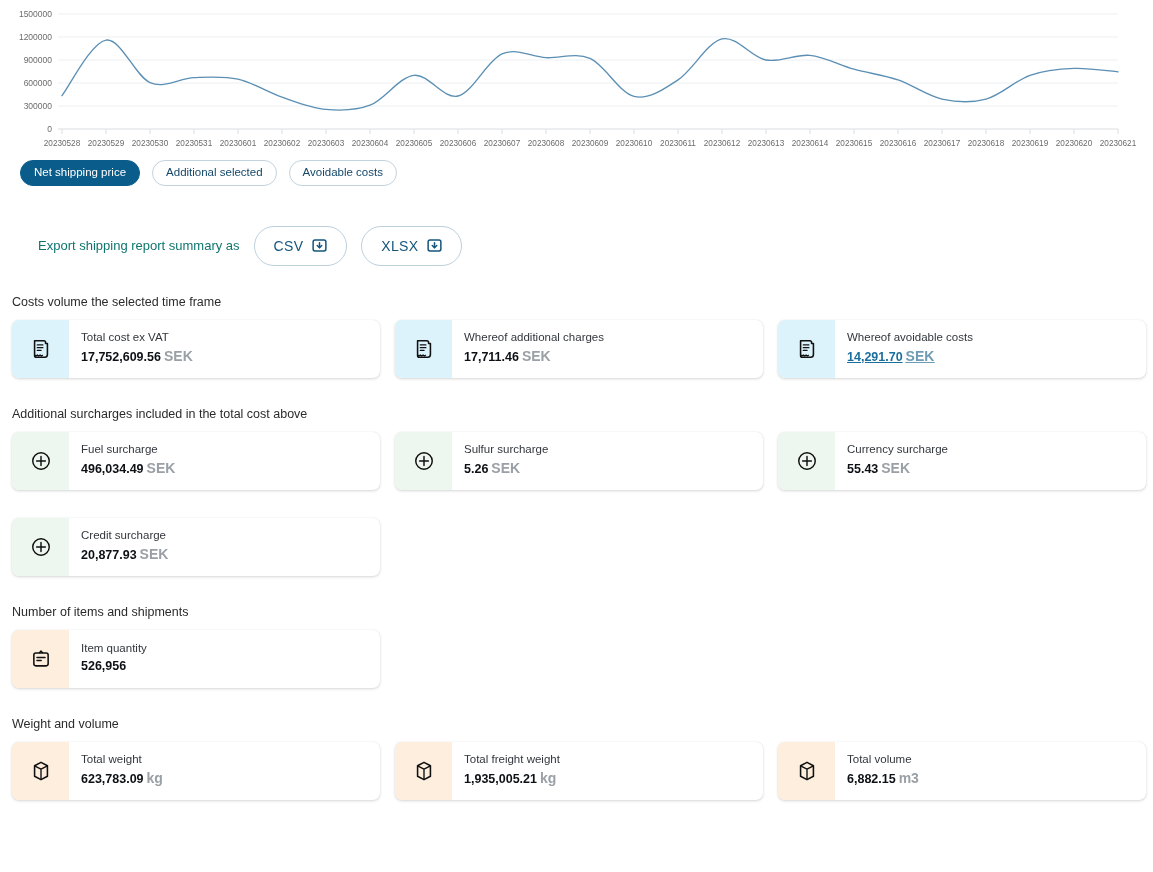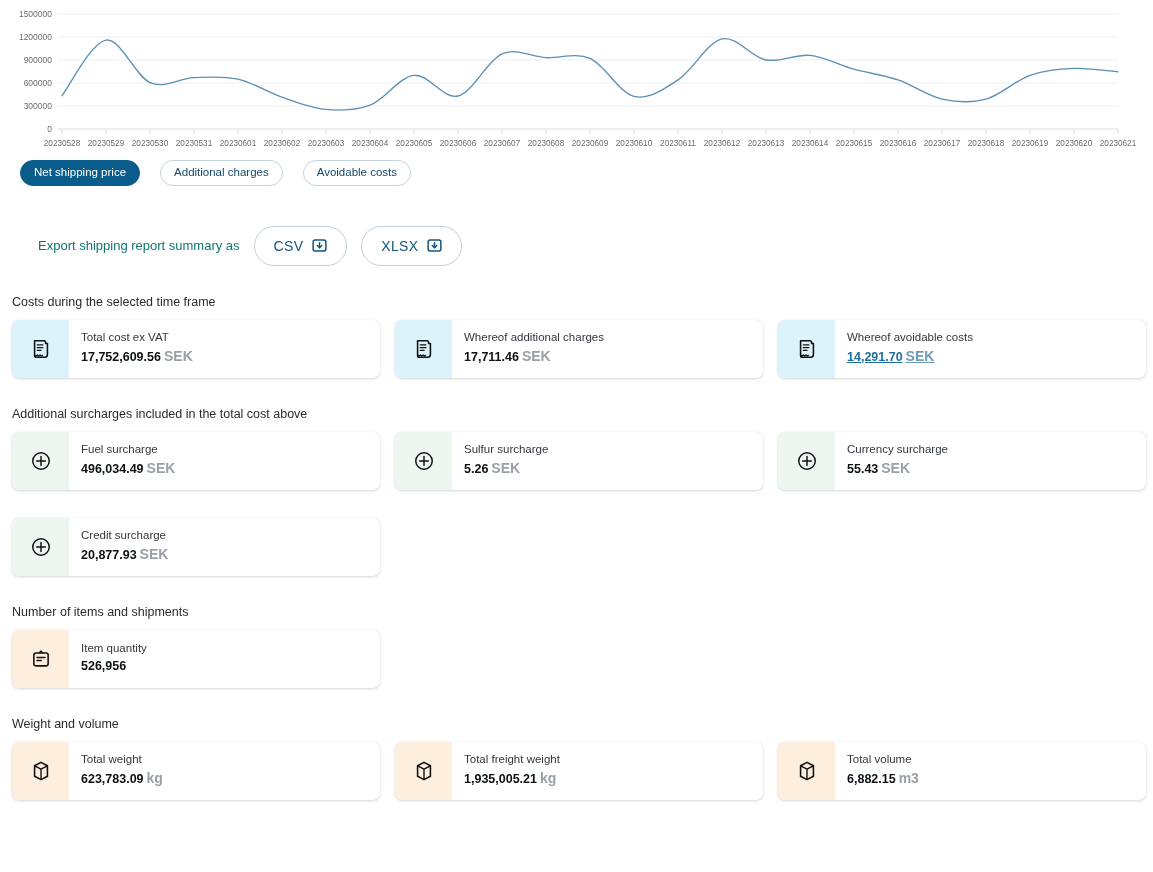--- a/index.html
+++ b/index.html
@@ -13,21 +13,21 @@
   }
   .page { position: relative; width: 1153px; height: 872px; }
 
   
   .chart-block { position: relative; width: 1153px; height: 152px; }
   .chart-svg { display: block; }
   .ytick { font-size: 8.5px; fill: #6b6b6b; font-family: "Liberation Sans", sans-serif; }
   .xtick { font-size: 8.2px; fill: #6b6b6b; font-family: "Liberation Sans", sans-serif; }
 
   
-  .legend-row { display: flex; gap: 20px; padding: 8px 0 0 20px; }
+  .legend-row { display: flex; gap: 12px; padding: 8px 0 0 20px; }
   .pill {
     border-radius: 16px;
     font-size: 11.5px;
     padding: 6px 13px;
     line-height: 1;
     cursor: pointer;
     white-space: nowrap;
     font-family: "Liberation Sans", sans-serif;
   }
   .pill.active { background: #0a5c8a; color: #fff; border: 1px solid #0a5c8a; }
@@ -152,21 +152,21 @@
         <line x1="1074" x2="1074" y1="129" y2="134" stroke="#d9dde1" stroke-width="1"></line>
         <text class="xtick" x="1074" y="146" text-anchor="middle">20230620</text>
         <line x1="1118" x2="1118" y1="129" y2="134" stroke="#d9dde1" stroke-width="1"></line>
         <text class="xtick" x="1118" y="146" text-anchor="middle">20230621</text>
         <path d="M 62.00 95.65 C 69.33 86.39, 91.33 42.24, 106.00 40.07 C 120.67 37.89, 135.33 76.36, 150.00 82.62 C 164.67 88.88, 179.33 78.21, 194.00 77.63 C 208.67 77.06, 223.33 75.91, 238.00 79.17 C 252.67 82.42, 267.33 92.14, 282.00 97.18 C 296.67 102.23, 311.33 108.11, 326.00 109.45 C 340.67 110.79, 355.33 110.92, 370.00 105.23 C 384.67 99.55, 399.33 76.87, 414.00 75.33 C 428.67 73.80, 443.33 99.61, 458.00 96.03 C 472.67 92.46, 487.33 60.26, 502.00 53.87 C 516.67 47.48, 531.33 56.93, 546.00 57.70 C 560.67 58.47, 575.33 52.01, 590.00 58.47 C 604.67 64.92, 619.33 92.84, 634.00 96.42 C 648.67 99.99, 663.33 89.52, 678.00 79.93 C 692.67 70.35, 707.33 42.24, 722.00 38.92 C 736.67 35.59, 751.33 57.25, 766.00 60.00 C 780.67 62.75, 795.33 53.87, 810.00 55.40 C 824.67 56.93, 839.33 65.11, 854.00 69.20 C 868.67 73.29, 883.33 74.95, 898.00 79.93 C 912.67 84.92, 927.33 95.91, 942.00 99.10 C 956.67 102.29, 971.33 103.06, 986.00 99.10 C 1000.67 95.14, 1015.33 80.44, 1030.00 75.33 C 1044.67 70.22, 1059.33 69.01, 1074.00 68.43 C 1088.67 67.86, 1110.67 71.31, 1118.00 71.88" fill="none" stroke="#5b8fb4" stroke-width="1.35" stroke-linecap="round" stroke-linejoin="round"></path>
       </svg>
   </div>
 
   <div class="legend-row" id="legend-row">
       <button class="pill active">Net shipping price</button>
-      <button class="pill inactive">Additional charges</button>
+      <button class="pill inactive">Additional selected</button>
       <button class="pill inactive">Avoidable costs</button>
     </div>
 
   <div class="export-row">
     <span class="export-label">Export shipping report summary as</span>
 
     <button class="export-btn">
       <span>CSV</span>
       <span class="dl-icon">
         <svg viewBox="0 0 16 16" width="15" height="15">
@@ -186,21 +186,21 @@
           <path d="M5.6 8.1 L8 10.5 L10.4 8.1" fill="none" stroke="#14557d" stroke-width="1.6" stroke-linecap="round" stroke-linejoin="round"></path>
         </svg>
       </span>
     </button>
   </div>
 
   <div class="sec-gap"></div>
 
   <div id="sections-host">
       <div class="section">
-        <div class="section-title">Costs during the selected time frame</div>
+        <div class="section-title">Costs volume the selected time frame</div>
         <div class="cards">
           <div class="card">
             <div class="card-icon ic-cyan">
               <svg viewBox="0 0 24 24" width="22" height="22">
                 <path d="M5 3 h10 a2 2 0 0 1 2 2 v1 h2 v12 a3 3 0 0 1 -3 3 H7 a2 2 0 0 1 -2 -2 Z" fill="none" stroke="#111" stroke-width="1.7" stroke-linejoin="round"></path>
                 <path d="M8 7.5 h6 M8 10.5 h6 M8 13.5 h4" stroke="#111" stroke-width="1.5" stroke-linecap="round"></path>
                 <path d="M5 18.5 l1.5 1.2 1.5 -1.2 1.5 1.2 1.5 -1.2 1.5 1.2 1.5 -1.2" fill="none" stroke="#111" stroke-width="1.3" stroke-linejoin="round"></path>
               </svg>
             </div>
             <div class="card-body">

